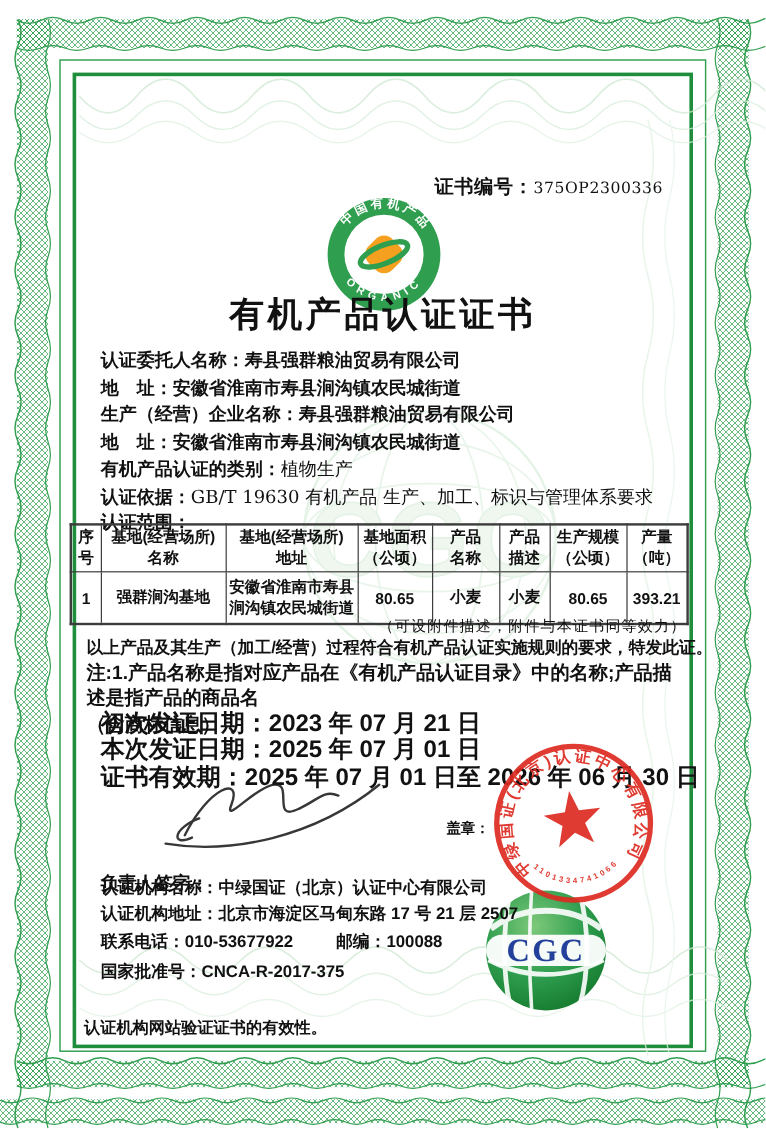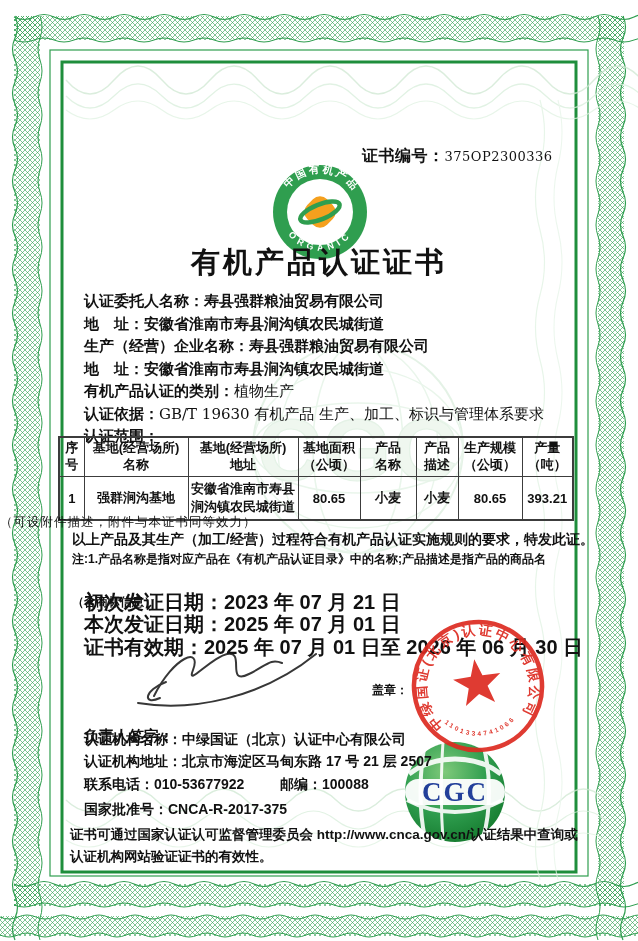--- a/index.html
+++ b/index.html
@@ -13,24 +13,24 @@
   .fields{top:290px;left:84px;width:486px;font-size:15px;font-weight:700;}
   .fline{height:22.5px;line-height:22.5px;white-space:nowrap;}
   .kai{font-family:"DejaVu Serif",serif;font-weight:400;}
   table.scope{position:absolute;top:436px;left:58px;width:514px;border-collapse:collapse;table-layout:fixed;background:transparent;}
   table.scope th,table.scope td{border:1.5px solid #3c3c3c;text-align:center;vertical-align:middle;padding:1px 1px;}
   table.scope{border:2px solid #3c3c3c;}
   table.scope th{font-size:13px;font-weight:700;line-height:1.3;height:36px;}
   table.scope th span{display:block;}
   table.scope td{font-size:13px;font-weight:700;height:40px;}
   td.addr{font-size:12.5px;line-height:1.35;}
-  .attach{top:514px;left:0;width:572px;font-size:12.5px;font-weight:400;
+  .attach{top:514px;left:0;width:572px;text-align:right;font-size:12.5px;font-weight:400;
           font-family:"DejaVu Serif",serif;letter-spacing:1px;}
   .statement{top:531px;left:72px;width:500px;font-size:14px;font-weight:700;white-space:nowrap;}
-  .note{left:72px;width:500px;font-size:12px;font-weight:700;}
+  .note{left:72px;width:500px;font-size:16px;font-weight:700;}
   .daterow{left:84px;font-size:20px;font-weight:700;white-space:nowrap;}
   .siglabel{top:727px;left:84px;font-size:15px;font-weight:700;}
   .seallabel{top:682px;left:372px;font-size:12px;font-weight:700;}
   .agrow{left:84px;font-size:14px;font-weight:700;white-space:nowrap;}
   .postal{position:absolute;left:196px;top:0;}
   .footer{left:70px;width:500px;font-size:13.5px;font-weight:700;white-space:nowrap;}
 </style>
 </head>
 <body>
 
@@ -236,16 +236,15 @@
   </svg>
 
   <div class="abs agrow" style="top:731px;"><span>认证机构名称：</span><span>中绿国证（北京）认证中心有限公司</span></div>
   <div class="abs agrow" style="top:753px;"><span>认证机构地址：</span><span>北京市海淀区马甸东路 17 号 21 层 2507</span></div>
   <div class="abs agrow" style="top:776px;width:486px;">
     <span><span>联系电话：</span><span>010-53677922</span></span>
     <span class="postal"><span>邮编：</span><span>100088</span></span>
   </div>
   <div class="abs agrow" style="top:801px;"><span>国家批准号：</span><span>CNCA-R-2017-375</span></div>
 
-  <div class="abs footer" style="top:826px;">证书可通过国家认证认可监督管理委员会 http://www.cnca.gov.cn/认证结果中查询或</div>
   <div class="abs footer" style="top:848px;">认证机构网站验证证书的有效性。</div>
 
 </div>
 
 </body></html>

